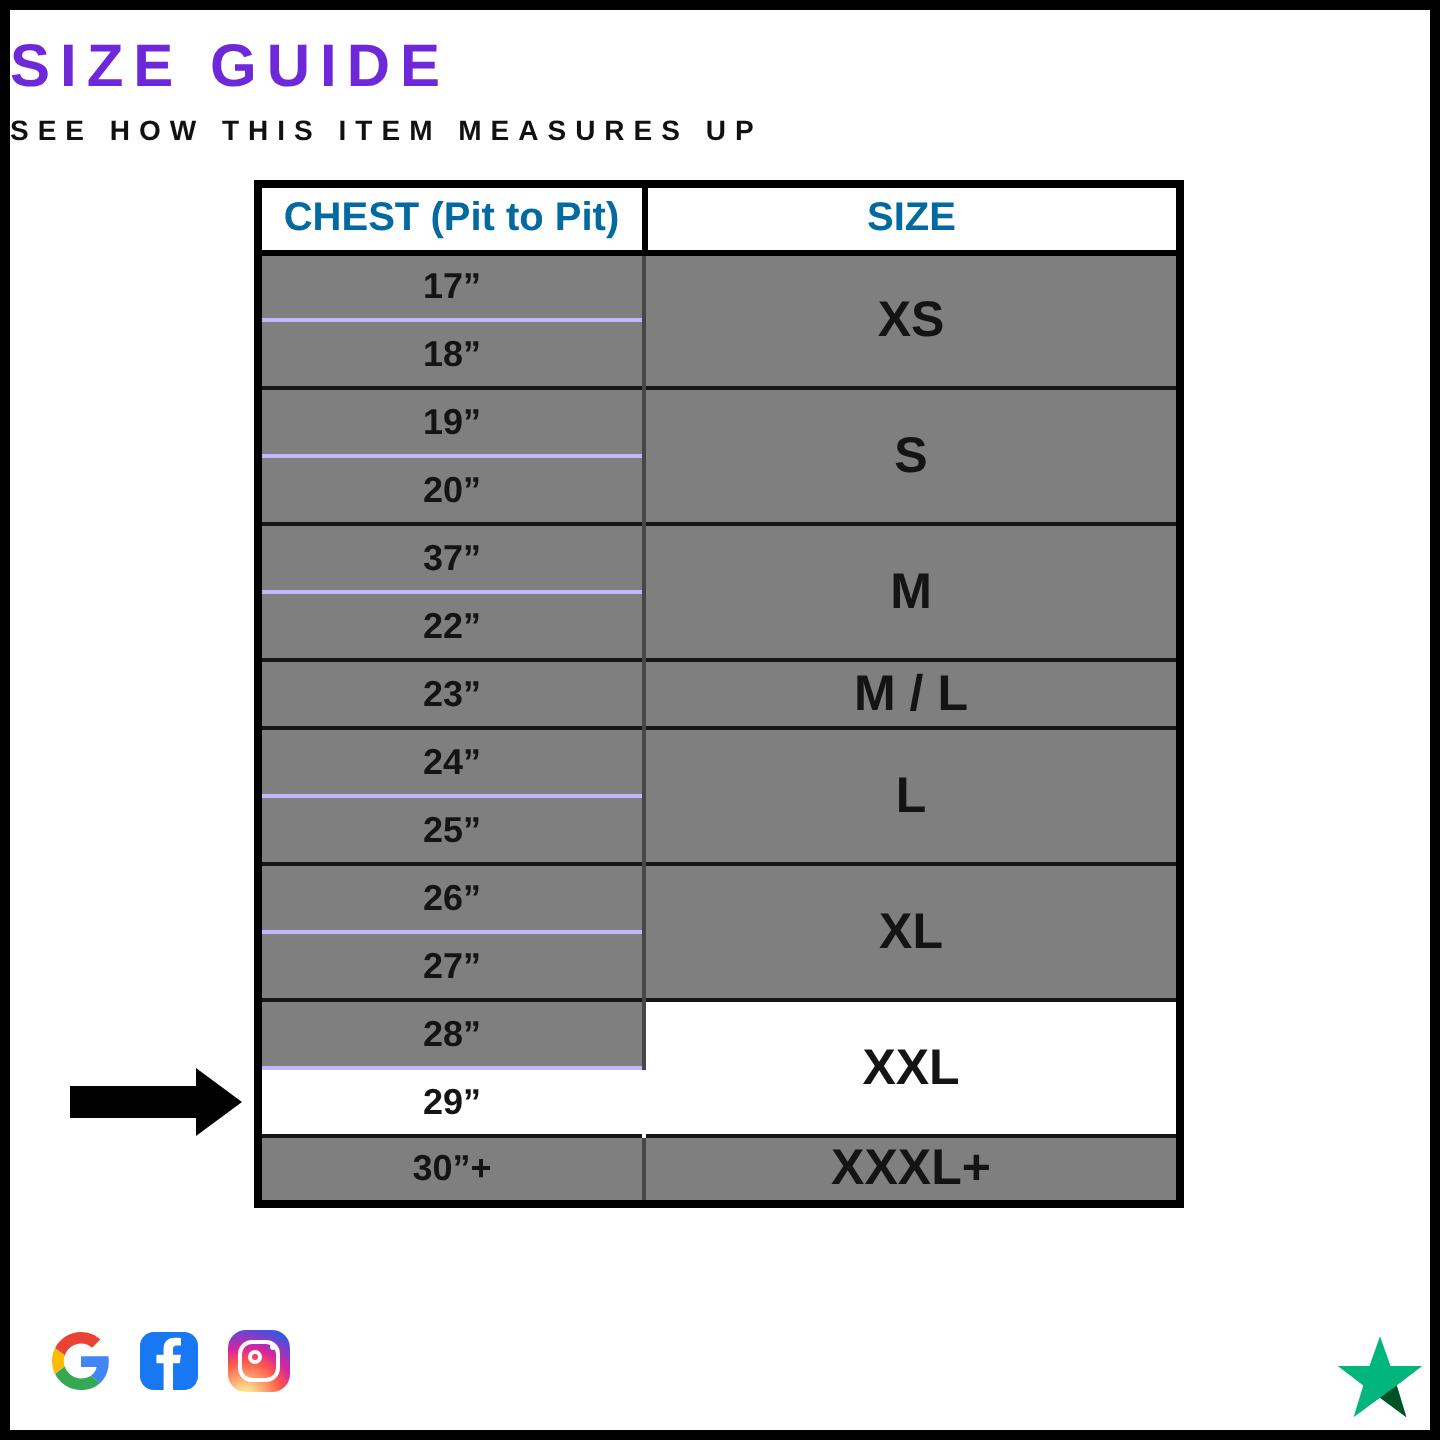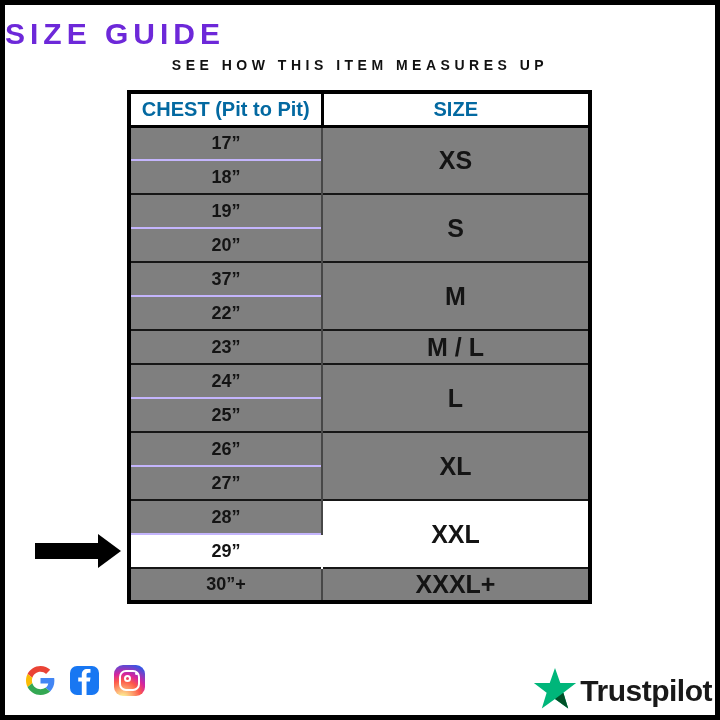--- a/index.html
+++ b/index.html
@@ -8,21 +8,21 @@
     position:relative; width:720px; height:720px;
     border:5px solid #000; background:#fff; overflow:hidden;
   }
   .title {
     position:absolute; top:12px; left:0; width:100%;
     text-align:left; font-size:30px; font-weight:800;
     letter-spacing:5px; color:#6d28d9;
   }
   .subtitle {
     position:absolute; top:52px; left:0; width:100%;
-    text-align:center; font-size:14px; font-weight:700;
+    text-align:left; font-size:14px; font-weight:700;
     letter-spacing:4.5px; color:#111;
   }
   .size-table {
     position:absolute; left:122px; top:85px;
     border-collapse:collapse; table-layout:fixed;
     border:4px solid #000;
   }
   .size-table th {
     height:34px; background:#fff; color:#0369a1;
     font-size:20px; font-weight:700; text-align:center;
@@ -166,16 +166,15 @@
   </div>
 
 
   <div class="trustpilot">
     <span>
       <svg width="44" height="42" viewBox="0 0 100 95">
         <polygon fill="#00B67A" points="50,0 62,34 98,34 69,56 80,92 50,70 20,92 31,56 2,34 38,34"></polygon>
         <polygon fill="#005128" points="50,70 69,56 80,92"></polygon>
       </svg>
     </span>
-    <span class="tp-label">Trustpilot</span>
   </div>
 
 </div>
 
 </body></html>

